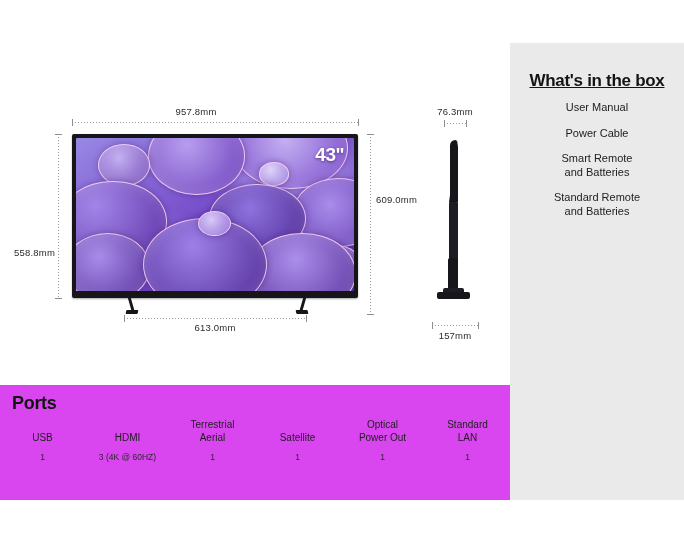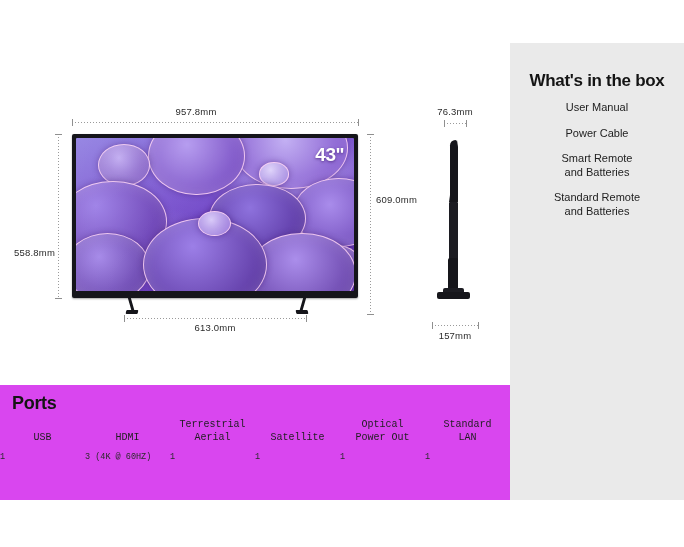--- a/index.html
+++ b/index.html
@@ -69,30 +69,30 @@
   .side-taper{position:absolute;left:9px;top:0;width:9px;height:62px;background:#16161b;
               clip-path:polygon(100% 0,100% 100%,0 100%);border-radius:0 0 0 0;}
   .side-bulge{position:absolute;left:9px;top:62px;width:9px;height:68px;background:#1c1c22;border-radius:1px;}
   .side-neck{position:absolute;left:8px;top:118px;width:10px;height:38px;background:#16161b;border-radius:2px;}
   .side-base{position:absolute;left:-3px;top:152px;width:33px;height:7px;background:#16161b;border-radius:2px;}
   .side-base2{position:absolute;left:3px;top:148px;width:21px;height:6px;background:#1c1c22;border-radius:2px;}
 
   
   .box-panel{position:absolute;left:510px;top:43px;width:174px;height:457px;background:#eaeaea;}
   .box-title{position:absolute;left:0;right:0;top:28px;text-align:center;font-size:17px;
-             font-weight:bold;color:#141414;letter-spacing:-.3px;}
+             font-weight:bold;color:#141414;letter-spacing:-.3px;text-decoration:underline;}
   .box-list{position:absolute;left:0;right:0;top:58px;text-align:center;}
   .box-item{font-size:11px;color:#222;line-height:13.5px;margin-bottom:12px;}
 
   
   .ports-panel{position:absolute;left:0;top:385px;width:510px;height:115px;background:#d946ef;}
   .ports-title{position:absolute;left:12px;top:8px;font-size:18px;font-weight:bold;color:#141414;
                letter-spacing:-.3px;}
   .ports-row{position:absolute;left:0;top:34px;width:510px;display:flex;}
-  .port-col{flex:1;text-align:left;font-family:Liberation Mono, monospace;}
+  .port-col{flex:1;text-align:center;}
   .port-name{font-size:10px;color:#1e1e1e;line-height:12.5px;min-height:25px;
              display:flex;flex-direction:column;justify-content:flex-end;align-items:center;}
   .port-val{font-size:8.5px;color:#2a2a2a;margin-top:8px;white-space:nowrap;}
 </style>
 </head>
 <body>
 
 <div class="page">
 
   <div class="dim-panel">

